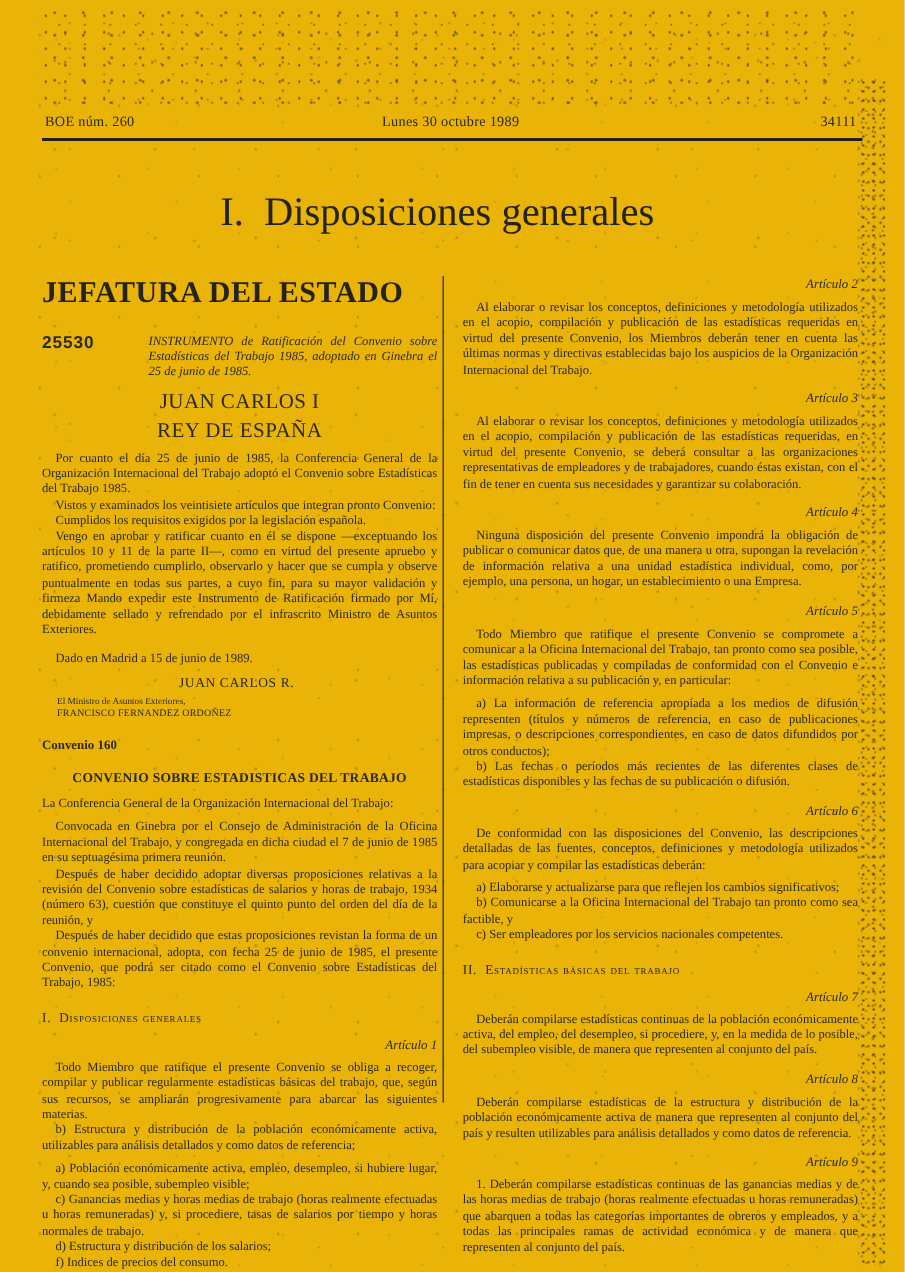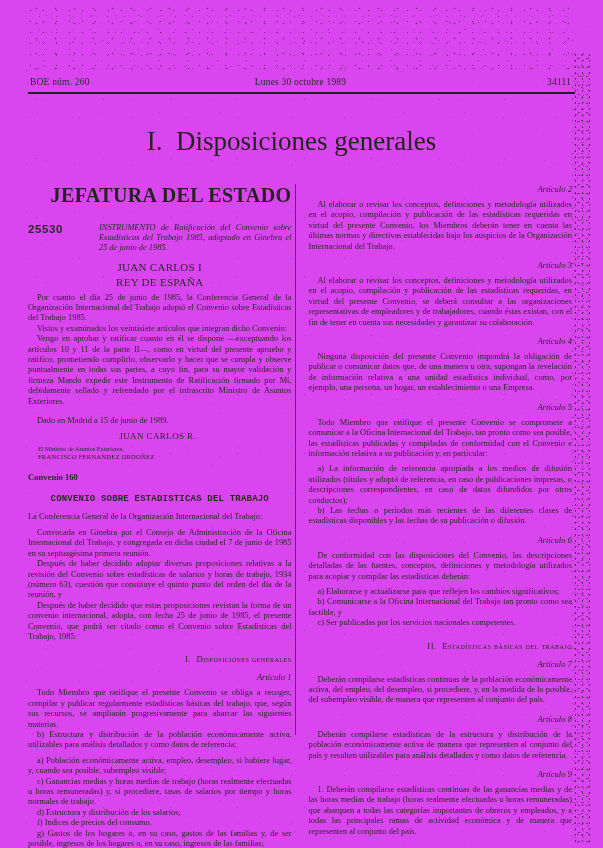--- a/index.html
+++ b/index.html
@@ -1,18 +1,18 @@
 <!DOCTYPE html>
 <html><head>
 <meta charset="utf-8">
 <style>
   html,body{margin:0;padding:0;background:#e8e6e1;}
   .page{
     position:relative;width:603px;height:848px;margin:0 auto;
-    background:#d946ef;overflow:hidden;color:#2b2a26;
+    background:#eab308;overflow:hidden;color:#2b2a26;
     font-family:"Liberation Serif","DejaVu Serif",serif;
   }
   
   .speckle{
     background-image:
       radial-gradient(circle, rgba(40,37,32,.75) .6px, transparent 1px),
       radial-gradient(circle, rgba(40,37,32,.5) .5px, transparent .9px),
       radial-gradient(circle, rgba(40,37,32,.65) .7px, transparent 1.1px),
       radial-gradient(circle, rgba(40,37,32,.4) .5px, transparent .9px),
       radial-gradient(circle, rgba(40,37,32,.55) .6px, transparent 1px);
@@ -34,37 +34,37 @@
   
   .main-title{position:absolute;top:126px;left:0;right:20px;text-align:center;
     font-size:27px;white-space:pre;color:#242320;}
   
   .content{position:absolute;top:182px;left:28px;width:544px;display:flex;gap:17px;}
   .col{flex:1;min-width:0;}
   .divider{position:absolute;left:295px;top:184px;width:1px;height:551px;background:#454239;}
   
   .t{font-size:8.4px;line-height:10.4px;text-align:justify;text-indent:9px;margin:0;}
   .t.noind{text-indent:0;}
-  .organ-head{font-size:20px;font-weight:700;text-align:right;margin:2px 0 16px;
+  .organ-head{font-size:20px;font-weight:700;text-align:left;margin:2px 0 16px;
     letter-spacing:.4px;color:#242320;}
   .entry{display:flex;gap:21px;margin:0 0 7px;}
   .entry-num{font-family:"Liberation Sans","DejaVu Sans",sans-serif;font-weight:700;
     font-size:11.5px;letter-spacing:.6px;width:50px;flex:none;}
   .entry-sum{font-size:8.4px;line-height:10.2px;font-style:italic;text-align:justify;}
-  .cap-center{font-size:11px;text-align:center;margin:3px 0;letter-spacing:.3px;}
+  .cap-center{font-size:14px;text-align:center;margin:3px 0;letter-spacing:.3px;}
   .art-head{font-size:8.6px;font-style:italic;text-align:right;margin:8px 0 6px;text-indent:0;}
-  .part-head{font-size:8.8px;font-variant:small-caps;text-align:right;margin:12px 0 2px;
+  .part-head{font-size:8.8px;font-variant:small-caps;text-align:left;margin:12px 0 2px;
     white-space:pre;letter-spacing:.5px;}
   .dado{margin-top:9px;}
   .sig{font-size:9px;text-align:center;margin:5px 4px 3px 0;letter-spacing:.4px;}
   .minister{margin:4px 0 10px 10px;}
   .minister .role{font-size:6.2px;margin:0;}
   .minister .name{font-size:6.6px;margin:1px 0 0;letter-spacing:.2px;}
   .conv-label{font-size:8.6px;font-weight:700;margin:12px 0 0;}
-  .conv-title{font-size:9px;font-weight:700;text-align:center;margin:12px 0 8px;letter-spacing:.2px;font-family:Liberation Mono, monospace;}
+  .conv-title{font-size:9px;font-weight:700;text-align:center;margin:12px 0 8px;letter-spacing:.2px;}
   .sp{margin-top:5px;}
 </style>
 </head>
 <body>
 
 <div class="page">
 
   <div class="noise-top speckle"></div>
   <div class="noise-right speckle"></div>
 
@@ -86,21 +86,22 @@
 
       <div class="entry">
         <span class="entry-num">25530</span>
         <span class="entry-sum">INSTRUMENTO de Ratificación del Convenio sobre Estadísticas del Trabajo 1985, adoptado en Ginebra el 25 de junio de 1985.</span>
       </div>
 
       <div class="cap-center">JUAN CARLOS I</div>
       <div class="cap-center">REY DE ESPAÑA</div>
 
       <p class="t sp">Por cuanto el día 25 de junio de 1985, la Conferencia General de la Organización Internacional del Trabajo adoptó el Convenio sobre Estadísticas del Trabajo 1985.</p>
-      <p class="t">Vistos y examinados los veintisiete artículos que integran dicho Convenio:</p>
+      <p class="t">Vistos y examinados los veintisiete artículos que integran pronto Convenio:</p>
+      <p class="t">Cumplidos los requisitos exigidos por la legislación española.</p>
       <p class="t">Vengo en aprobar y ratificar cuanto en él se dispone —exceptuando los artículos 10 y 11 de la parte II—, como en virtud del presente apruebo y ratifico, prometiendo cumplirlo, observarlo y hacer que se cumpla y observe puntualmente en todas sus partes, a cuyo fin, para su mayor validación y firmeza Mando expedir este Instrumento de Ratificación firmado por Mí, debidamente sellado y refrendado por el infrascrito Ministro de Asuntos Exteriores.</p>
 
       <p class="t dado">Dado en Madrid a 15 de junio de 1989.</p>
       <div class="sig">JUAN CARLOS R.</div>
 
       <div class="minister">
         <p class="role">El Ministro de Asuntos Exteriores,</p>
         <p class="name">FRANCISCO FERNANDEZ ORDOÑEZ</p>
       </div>
 
@@ -129,28 +130,28 @@
       <p class="t">Al elaborar o revisar los conceptos, definiciones y metodología utilizados en el acopio, compilación y publicación de las estadísticas requeridas en virtud del presente Convenio, los Miembros deberán tener en cuenta las últimas normas y directivas establecidas bajo los auspicios de la Organización Internacional del Trabajo.</p>
 
       <div class="art-head">Artículo 3</div>
       <p class="t">Al elaborar o revisar los conceptos, definiciones y metodología utilizados en el acopio, compilación y publicación de las estadísticas requeridas, en virtud del presente Convenio, se deberá consultar a las organizaciones representativas de empleadores y de trabajadores, cuando éstas existan, con el fin de tener en cuenta sus necesidades y garantizar su colaboración.</p>
 
       <div class="art-head">Artículo 4</div>
       <p class="t">Ninguna disposición del presente Convenio impondrá la obligación de publicar o comunicar datos que, de una manera u otra, supongan la revelación de información relativa a una unidad estadística individual, como, por ejemplo, una persona, un hogar, un establecimiento o una Empresa.</p>
 
       <div class="art-head">Artículo 5</div>
       <p class="t">Todo Miembro que ratifique el presente Convenio se compromete a comunicar a la Oficina Internacional del Trabajo, tan pronto como sea posible, las estadísticas publicadas y compiladas de conformidad con el Convenio e información relativa a su publicación y, en particular:</p>
-      <p class="t sp">a)  La información de referencia apropiada a los medios de difusión utilizados (títulos y adoptó de referencia, en caso de publicaciones impresas, o descripciones correspondientes, en caso de datos difundidos por otros conductos);</p>
+      <p class="t sp">a)  La información de referencia apropiada a los medios de difusión representen (títulos y números de referencia, en caso de publicaciones impresas, o descripciones correspondientes, en caso de datos difundidos por otros conductos);</p>
       <p class="t">b)  Las fechas o períodos más recientes de las diferentes clases de estadísticas disponibles y las fechas de su publicación o difusión.</p>
 
       <div class="art-head">Artículo 6</div>
       <p class="t">De conformidad con las disposiciones del Convenio, las descripciones detalladas de las fuentes, conceptos, definiciones y metodología utilizados para acopiar y compilar las estadísticas deberán:</p>
       <p class="t sp">a)  Elaborarse y actualizarse para que reflejen los cambios significativos;</p>
       <p class="t">b)  Comunicarse a la Oficina Internacional del Trabajo tan pronto como sea factible, y</p>
-      <p class="t">c)  Ser publicadas por los servicios nacionales competentes.</p>
+      <p class="t">c)  Ser empleadores por los servicios nacionales competentes.</p>
 
       <div class="part-head">II.  Estadísticas básicas del trabajo</div>
       <div class="art-head">Artículo 7</div>
       <p class="t">Deberán compilarse estadísticas continuas de la población económicamente activa, del empleo, del desempleo, si procediere, y, en la medida de lo posible, del subempleo visible, de manera que representen al conjunto del país.</p>
 
       <div class="art-head">Artículo 8</div>
       <p class="t">Deberán compilarse estadísticas de la estructura y distribución de la población económicamente activa de manera que representen al conjunto del país y resulten utilizables para análisis detallados y como datos de referencia.</p>
 
       <div class="art-head">Artículo 9</div>
       <p class="t">1.  Deberán compilarse estadísticas continuas de las ganancias medias y de las horas medias de trabajo (horas realmente efectuadas u horas remuneradas) que abarquen a todas las categorías importantes de obreros y empleados, y a todas las principales ramas de actividad económica y de manera que representen al conjunto del país.</p>

